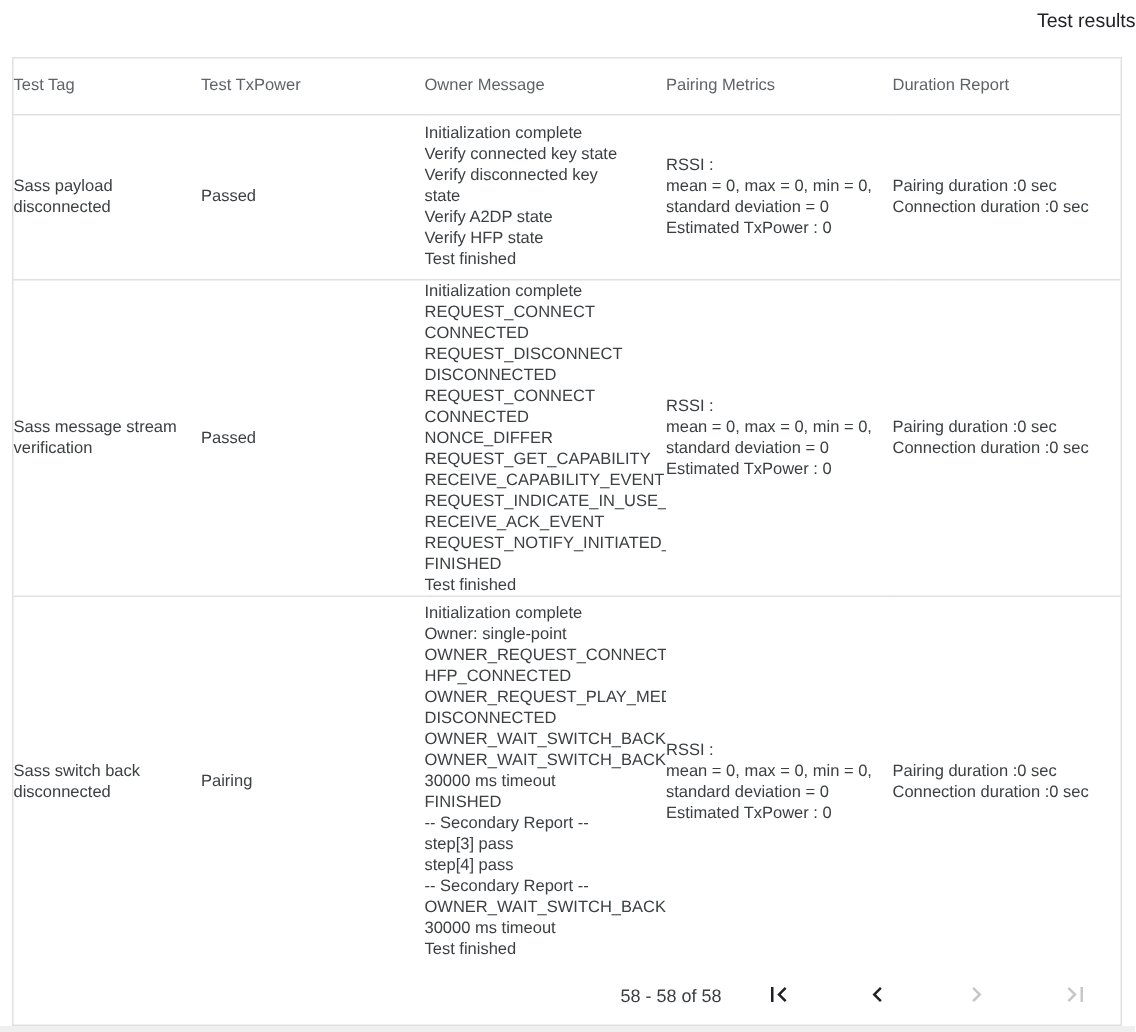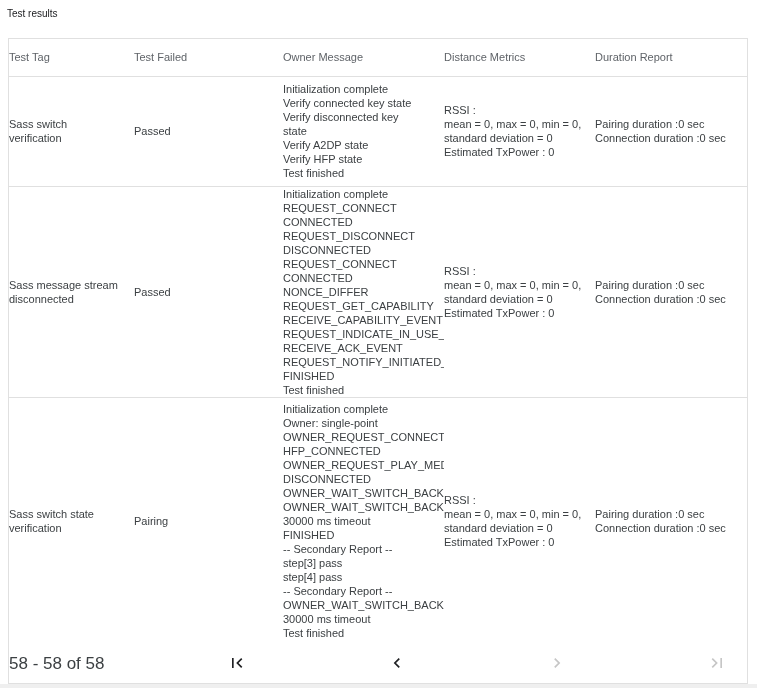--- a/index.html
+++ b/index.html
@@ -11,24 +11,25 @@
   }
   .page {
     position: relative;
     width: 757px;
     height: 688px;
     overflow: hidden;
     background: #ffffff;
   }
   .page-title {
     margin: 6px 0 0 7px;
-    font-size: 10px;
+    font-size: 13px;
     line-height: 15px;
     font-weight: 500;
     color: #202124;
+    text-align: right;
   }
   .table-card {
     position: absolute;
     left: 8px;
     top: 38px;
     width: 738px; 
     border: 1px solid #e0e0e0;
     background: #ffffff;
   }
   table.results {
@@ -69,23 +70,23 @@
   td.c-msg { overflow: hidden; }
   .tag-cell {
     line-height: 14px;
     padding-right: 14px;
     white-space: normal;
   }
   .pagination {
     height: 38px;
     display: flex;
     align-items: center;
-    justify-content: space-between;
+    justify-content: flex-end;
     padding-right: 18px;
-    font-size: 17px;
+    font-size: 12px;
     color: #3c4043;
   }
   .range-label { margin-right: 26px; }
   .pg-btn {
     width: 24px;
     height: 24px;
     margin-left: 42px;
     border: none;
     background: transparent;
     padding: 0;
@@ -120,30 +121,30 @@
       <colgroup>
         <col style="width:125px">
         <col style="width:149px">
         <col style="width:161px">
         <col style="width:151px">
         <col style="width:152px">
       </colgroup>
       <thead>
         <tr>
           <th class="pad-24">Test Tag</th>
-          <th class="pad-24">Test Failed</th>
+          <th class="pad-24">Test TxPower</th>
           <th class="pad-24">Owner Message</th>
-          <th class="pad-8">Distance Metrics</th>
+          <th class="pad-8">Pairing Metrics</th>
           <th class="pad-8">Duration Report</th>
         </tr>
       </thead>
       <tbody>
         <tr class="row-1">
           <td class="pad-24">
-              <div class="tag-cell">Sass switch verification</div>
+              <div class="tag-cell">Sass payload disconnected</div>
             </td>
           <td class="pad-24">Passed</td>
           <td class="pad-24 c-msg">
               <div class="lines">Initialization complete
 Verify connected key state
 Verify disconnected key
 state
 Verify A2DP state
 Verify HFP state
 Test finished</div>
@@ -154,21 +155,21 @@
 standard deviation = 0
 Estimated TxPower : 0</div>
             </td>
           <td class="pad-8">
               <div class="lines">Pairing duration :0 sec
 Connection duration :0 sec</div>
             </td>
         </tr>
         <tr class="row-2">
           <td class="pad-24">
-              <div class="tag-cell">Sass message stream disconnected</div>
+              <div class="tag-cell">Sass message stream verification</div>
             </td>
           <td class="pad-24">Passed</td>
           <td class="pad-24 c-msg">
               <div class="lines">Initialization complete
 REQUEST_CONNECT
 CONNECTED
 REQUEST_DISCONNECT
 DISCONNECTED
 REQUEST_CONNECT
 CONNECTED
@@ -187,21 +188,21 @@
 standard deviation = 0
 Estimated TxPower : 0</div>
             </td>
           <td class="pad-8">
               <div class="lines">Pairing duration :0 sec
 Connection duration :0 sec</div>
             </td>
         </tr>
         <tr class="row-3">
           <td class="pad-24">
-              <div class="tag-cell">Sass switch state verification</div>
+              <div class="tag-cell">Sass switch back disconnected</div>
             </td>
           <td class="pad-24">Pairing</td>
           <td class="pad-24 c-msg">
               <div class="lines">Initialization complete
 Owner: single-point
 OWNER_REQUEST_CONNECT
 HFP_CONNECTED
 OWNER_REQUEST_PLAY_MED
 DISCONNECTED
 OWNER_WAIT_SWITCH_BACK

